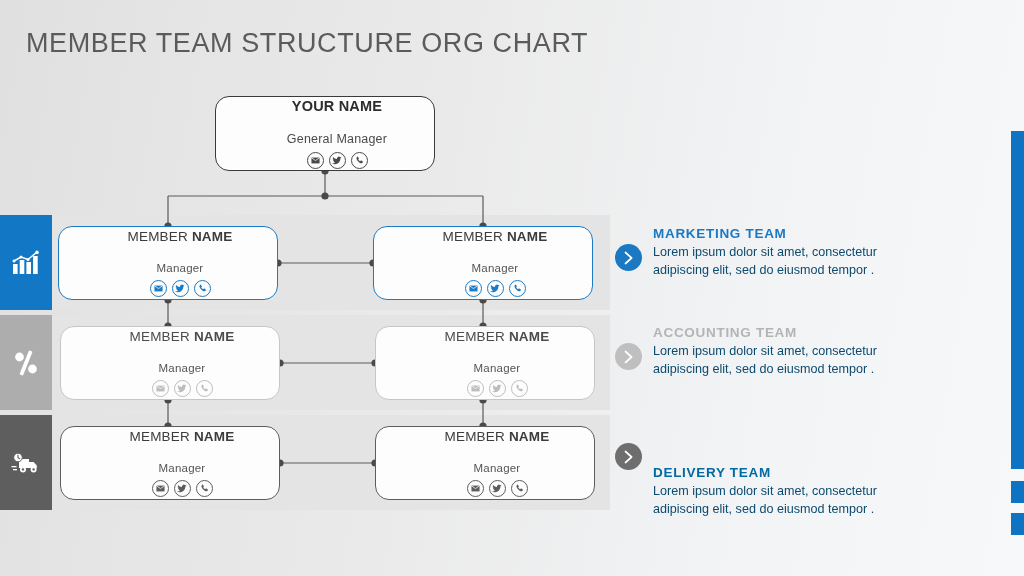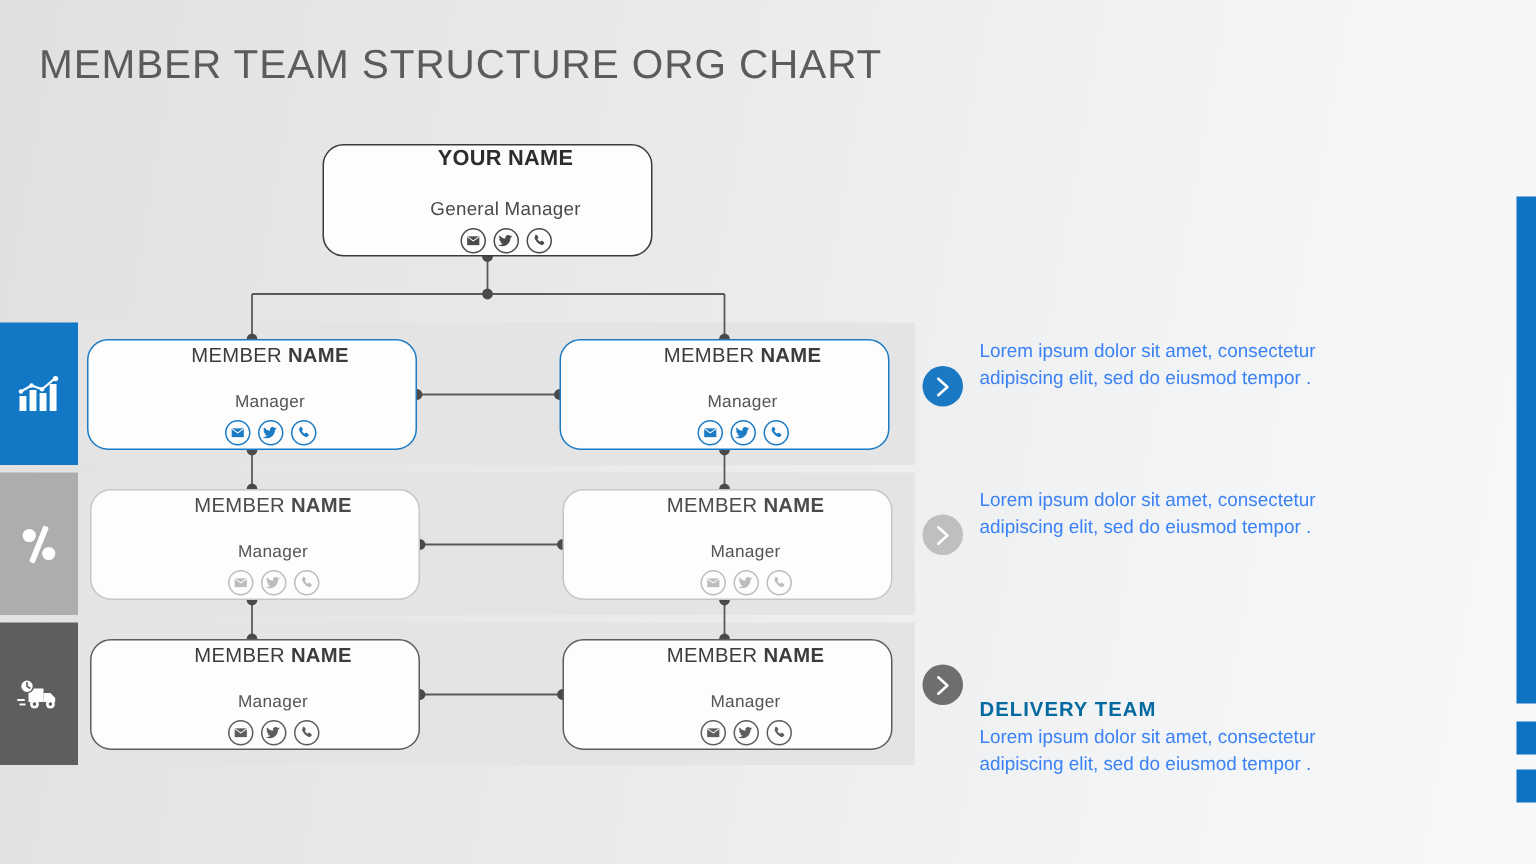--- a/index.html
+++ b/index.html
@@ -160,21 +160,21 @@
     font-weight: bold;
     letter-spacing: 0.7px;
     margin-bottom: 3px;
   }
   .team.t1 .team-head { color: #1b79c4; }
   .team.t2 .team-head { color: #b4b4b4; }
   .team.t3 .team-head { color: #0369a1; margin-top: 40px; }
   .team-body {
     font-size: 12.6px;
     line-height: 1.42;
-    color: #3b82f6;
+    color: #0c4a6e;
     max-width: 252px;
   }
 
   
   .edge-bar {
     position: absolute;
     right: 0;
     width: 13px;
     background: #0f73c4;
   }
@@ -437,31 +437,33 @@
   </div>
 </div>
 
 <div class="team t1">
   <div class="arrow">
     <svg width="13" height="14" viewBox="0 0 13 14">
         <path d="M3.5 1.5 L9.6 7 L3.5 12.5" fill="none" stroke="#ffffff" stroke-width="1.7" stroke-linecap="round" stroke-linejoin="round"></path>
       </svg>
   </div>
   <div class="team-txt">
+    <div class="team-head">MARKETING TEAM</div>
     <div class="team-body">Lorem ipsum dolor sit amet, consectetur adipiscing elit, sed do eiusmod tempor .</div>
   </div>
 </div>
 
 <div class="team t2">
   <div class="arrow">
     <svg width="13" height="14" viewBox="0 0 13 14">
         <path d="M3.5 1.5 L9.6 7 L3.5 12.5" fill="none" stroke="#ffffff" stroke-width="1.7" stroke-linecap="round" stroke-linejoin="round"></path>
       </svg>
   </div>
   <div class="team-txt">
+    <div class="team-head">ACCOUNTING TEAM</div>
     <div class="team-body">Lorem ipsum dolor sit amet, consectetur adipiscing elit, sed do eiusmod tempor .</div>
   </div>
 </div>
 
 <div class="team t3">
   <div class="arrow">
     <svg width="13" height="14" viewBox="0 0 13 14">
         <path d="M3.5 1.5 L9.6 7 L3.5 12.5" fill="none" stroke="#ffffff" stroke-width="1.7" stroke-linecap="round" stroke-linejoin="round"></path>
       </svg>
   </div>

